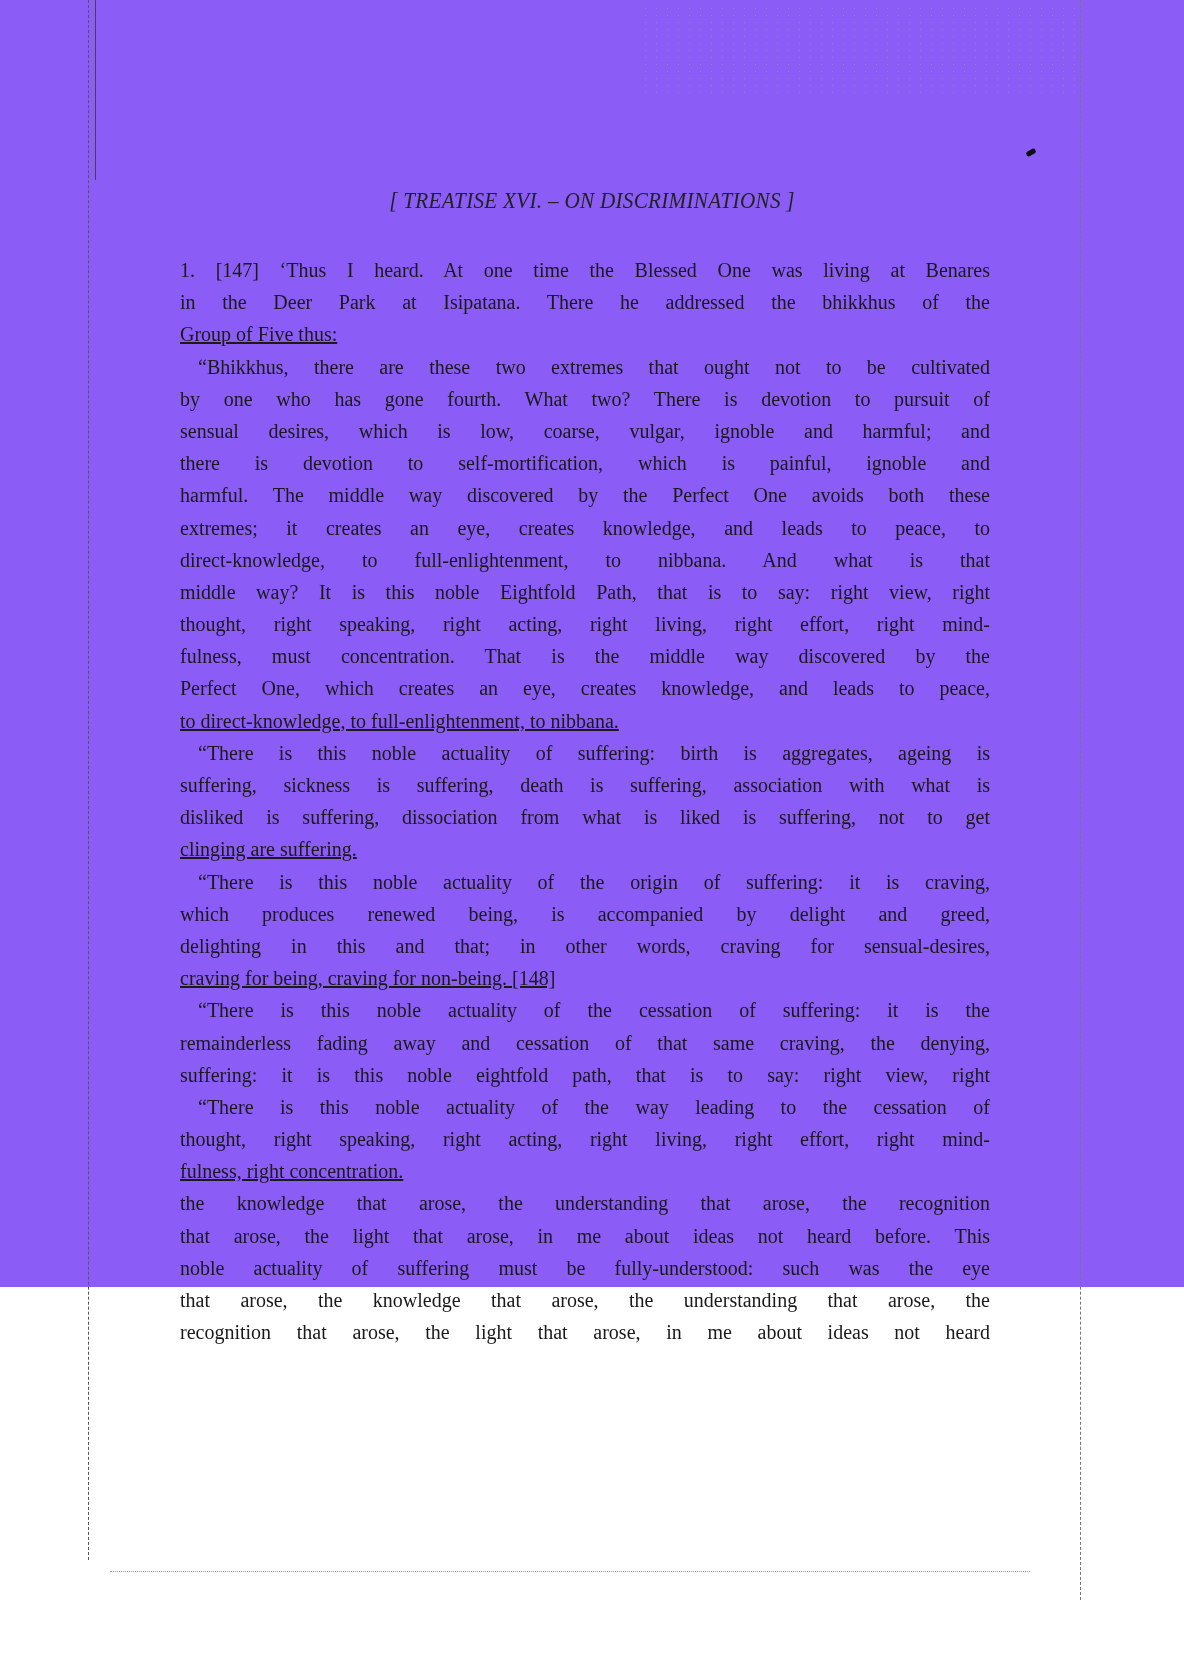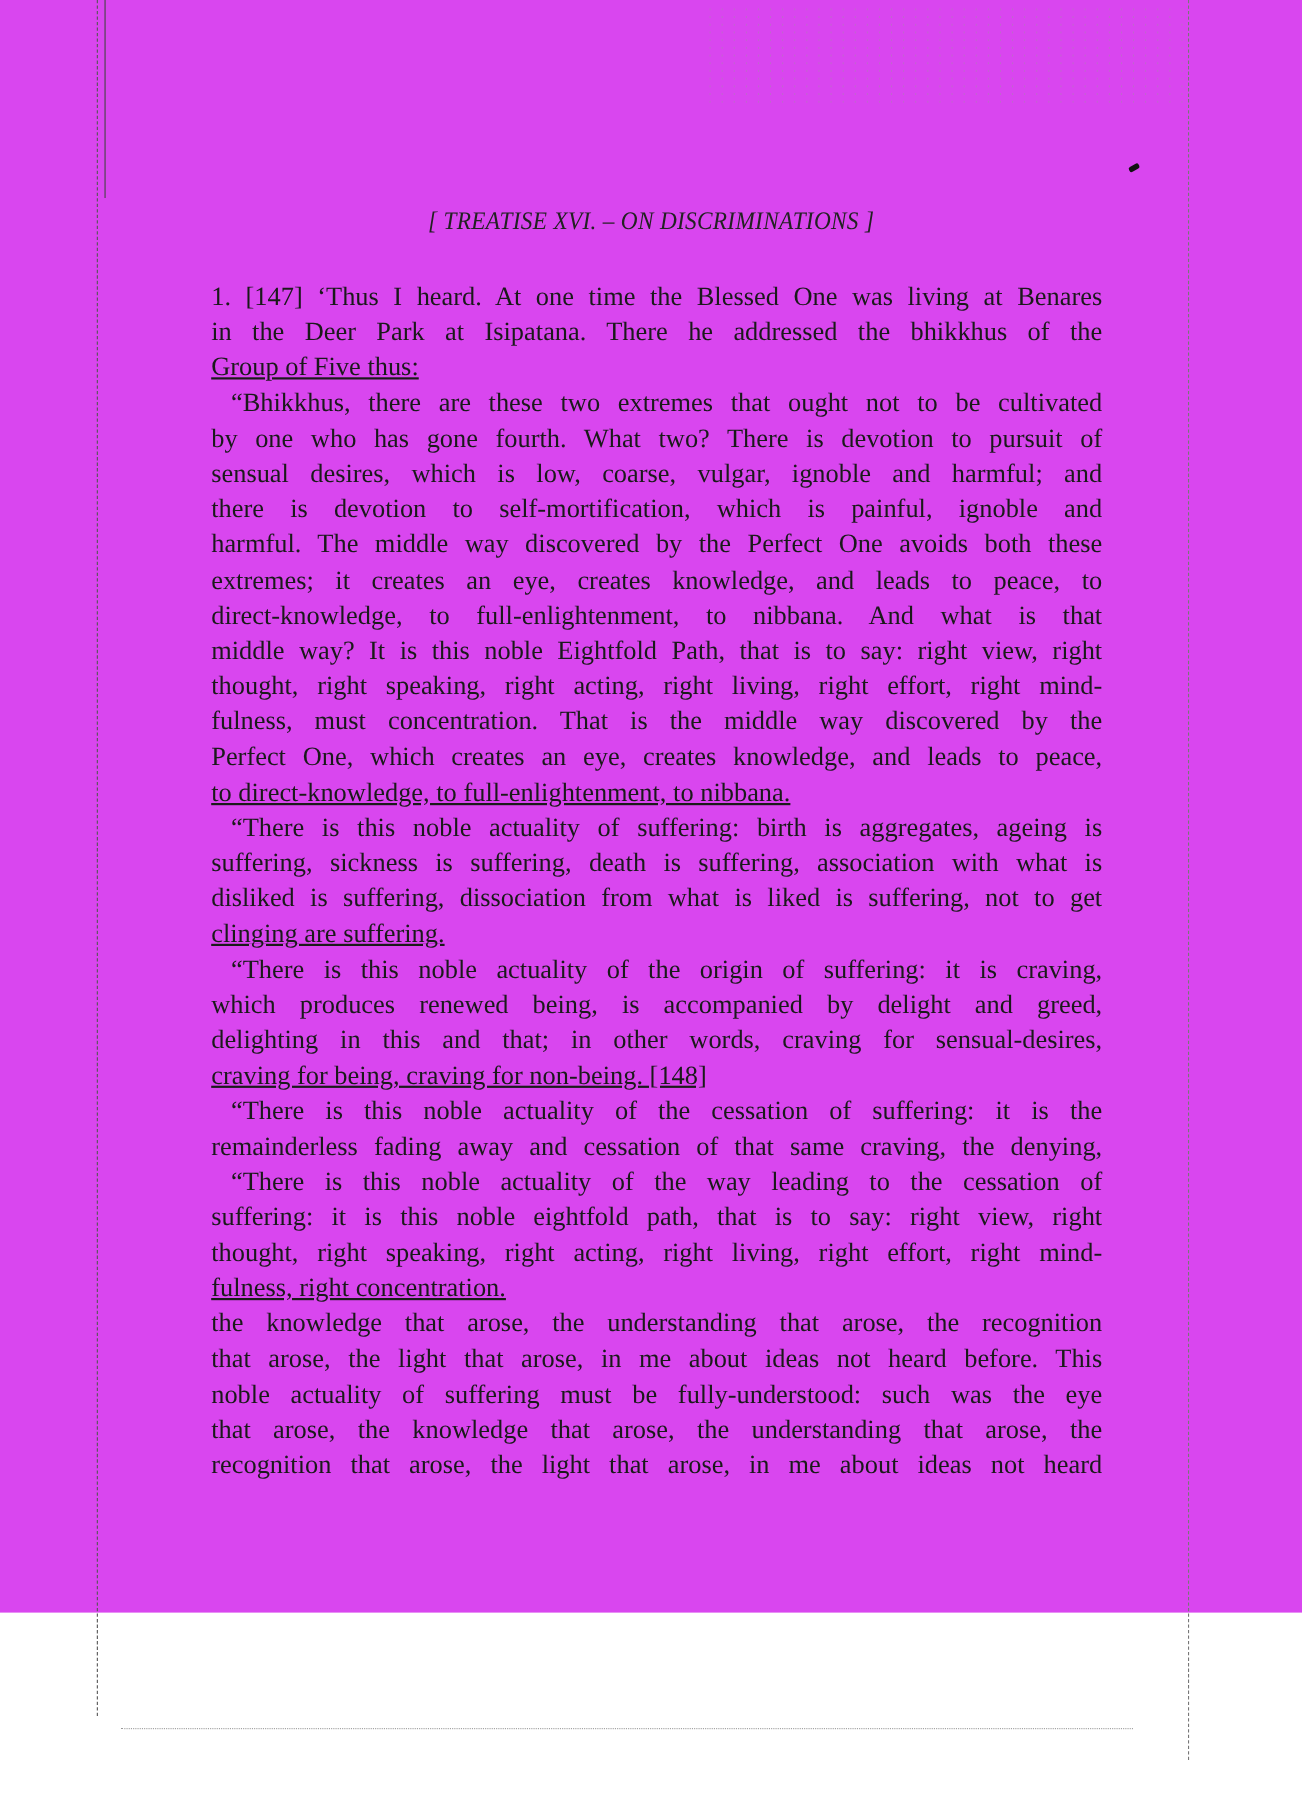--- a/index.html
+++ b/index.html
@@ -1,17 +1,17 @@
 <!DOCTYPE html>
 <html><head>
 <meta charset="utf-8">
 <style>
   html, body { margin: 0; padding: 0; background: #ffffff; }
   body { width: 1184px; height: 1653px; position: relative; overflow: hidden; }
-  .page { position: absolute; left: 0; top: 0; width: 1184px; height: 1466px; background: #d946ef; }
+  .page { position: absolute; left: 0; top: 0; width: 1184px; height: 1287px; background: #8b5cf6; }
   .rule-left {
     position: absolute; left: 88px; top: 0; width: 0; height: 1560px;
     border-left: 1.5px dashed #555;
   }
   .rule-left2 {
     position: absolute; left: 95px; top: 0; width: 0; height: 180px;
     border-left: 1px solid #444;
   }
   .rule-right {
     position: absolute; left: 1080px; top: 0; width: 0; height: 1600px;
@@ -30,22 +30,22 @@
   .mark {
     position: absolute; left: 1026px; top: 150px; width: 10px; height: 5px;
     background: #111; transform: rotate(-30deg); border-radius: 2px;
   }
   .title {
     position: absolute; left: 0; width: 1184px; top: 188px; text-align: center;
     font-family: "Liberation Serif", serif; font-style: italic; font-size: 23px;
     color: #222; letter-spacing: 0.3px; transform: scaleX(0.92);
   }
   .body {
-    position: absolute; left: 192px; top: 254px; width: 810px;
-    font-family: "Liberation Serif", serif; font-size: 24px; line-height: 32.2px;
+    position: absolute; left: 180px; top: 254px; width: 810px;
+    font-family: "Liberation Serif", serif; font-size: 20px; line-height: 32.2px;
     color: #1a1a1a;
   }
   .line {
     display: block; white-space: nowrap; text-align: justify; text-align-last: justify;
     height: 32.2px;
   }
   .line.last { text-align-last: left; text-decoration: underline; }
   .line.indent { padding-left: 18px; }
 </style>
 </head>
@@ -80,22 +80,22 @@
       <span class="line indent">“There is this noble actuality of suffering: birth is aggregates, ageing is</span>
       <span class="line">suffering, sickness is suffering, death is suffering, association with what is</span>
       <span class="line">disliked is suffering, dissociation from what is liked is suffering, not to get</span>
       <span class="line last">clinging are suffering.</span>
       <span class="line indent">“There is this noble actuality of the origin of suffering: it is craving,</span>
       <span class="line">which produces renewed being, is accompanied by delight and greed,</span>
       <span class="line">delighting in this and that; in other words, craving for sensual-desires,</span>
       <span class="line last">craving for being, craving for non-being. [148]</span>
       <span class="line indent">“There is this noble actuality of the cessation of suffering: it is the</span>
       <span class="line">remainderless fading away and cessation of that same craving, the denying,</span>
+      <span class="line">suffering: it is this noble eightfold path, that is to say: right view, right</span>
       <span class="line indent">“There is this noble actuality of the way leading to the cessation of</span>
-      <span class="line">suffering: it is this noble eightfold path, that is to say: right view, right</span>
       <span class="line">thought, right speaking, right acting, right living, right effort, right mind-</span>
       <span class="line last">fulness, right concentration.</span>
       <span class="line">the knowledge that arose, the understanding that arose, the recognition</span>
       <span class="line">that arose, the light that arose, in me about ideas not heard before. This</span>
       <span class="line">noble actuality of suffering must be fully-understood: such was the eye</span>
       <span class="line">that arose, the knowledge that arose, the understanding that arose, the</span>
       <span class="line">recognition that arose, the light that arose, in me about ideas not heard</span>
     </div>
 </div>
 

